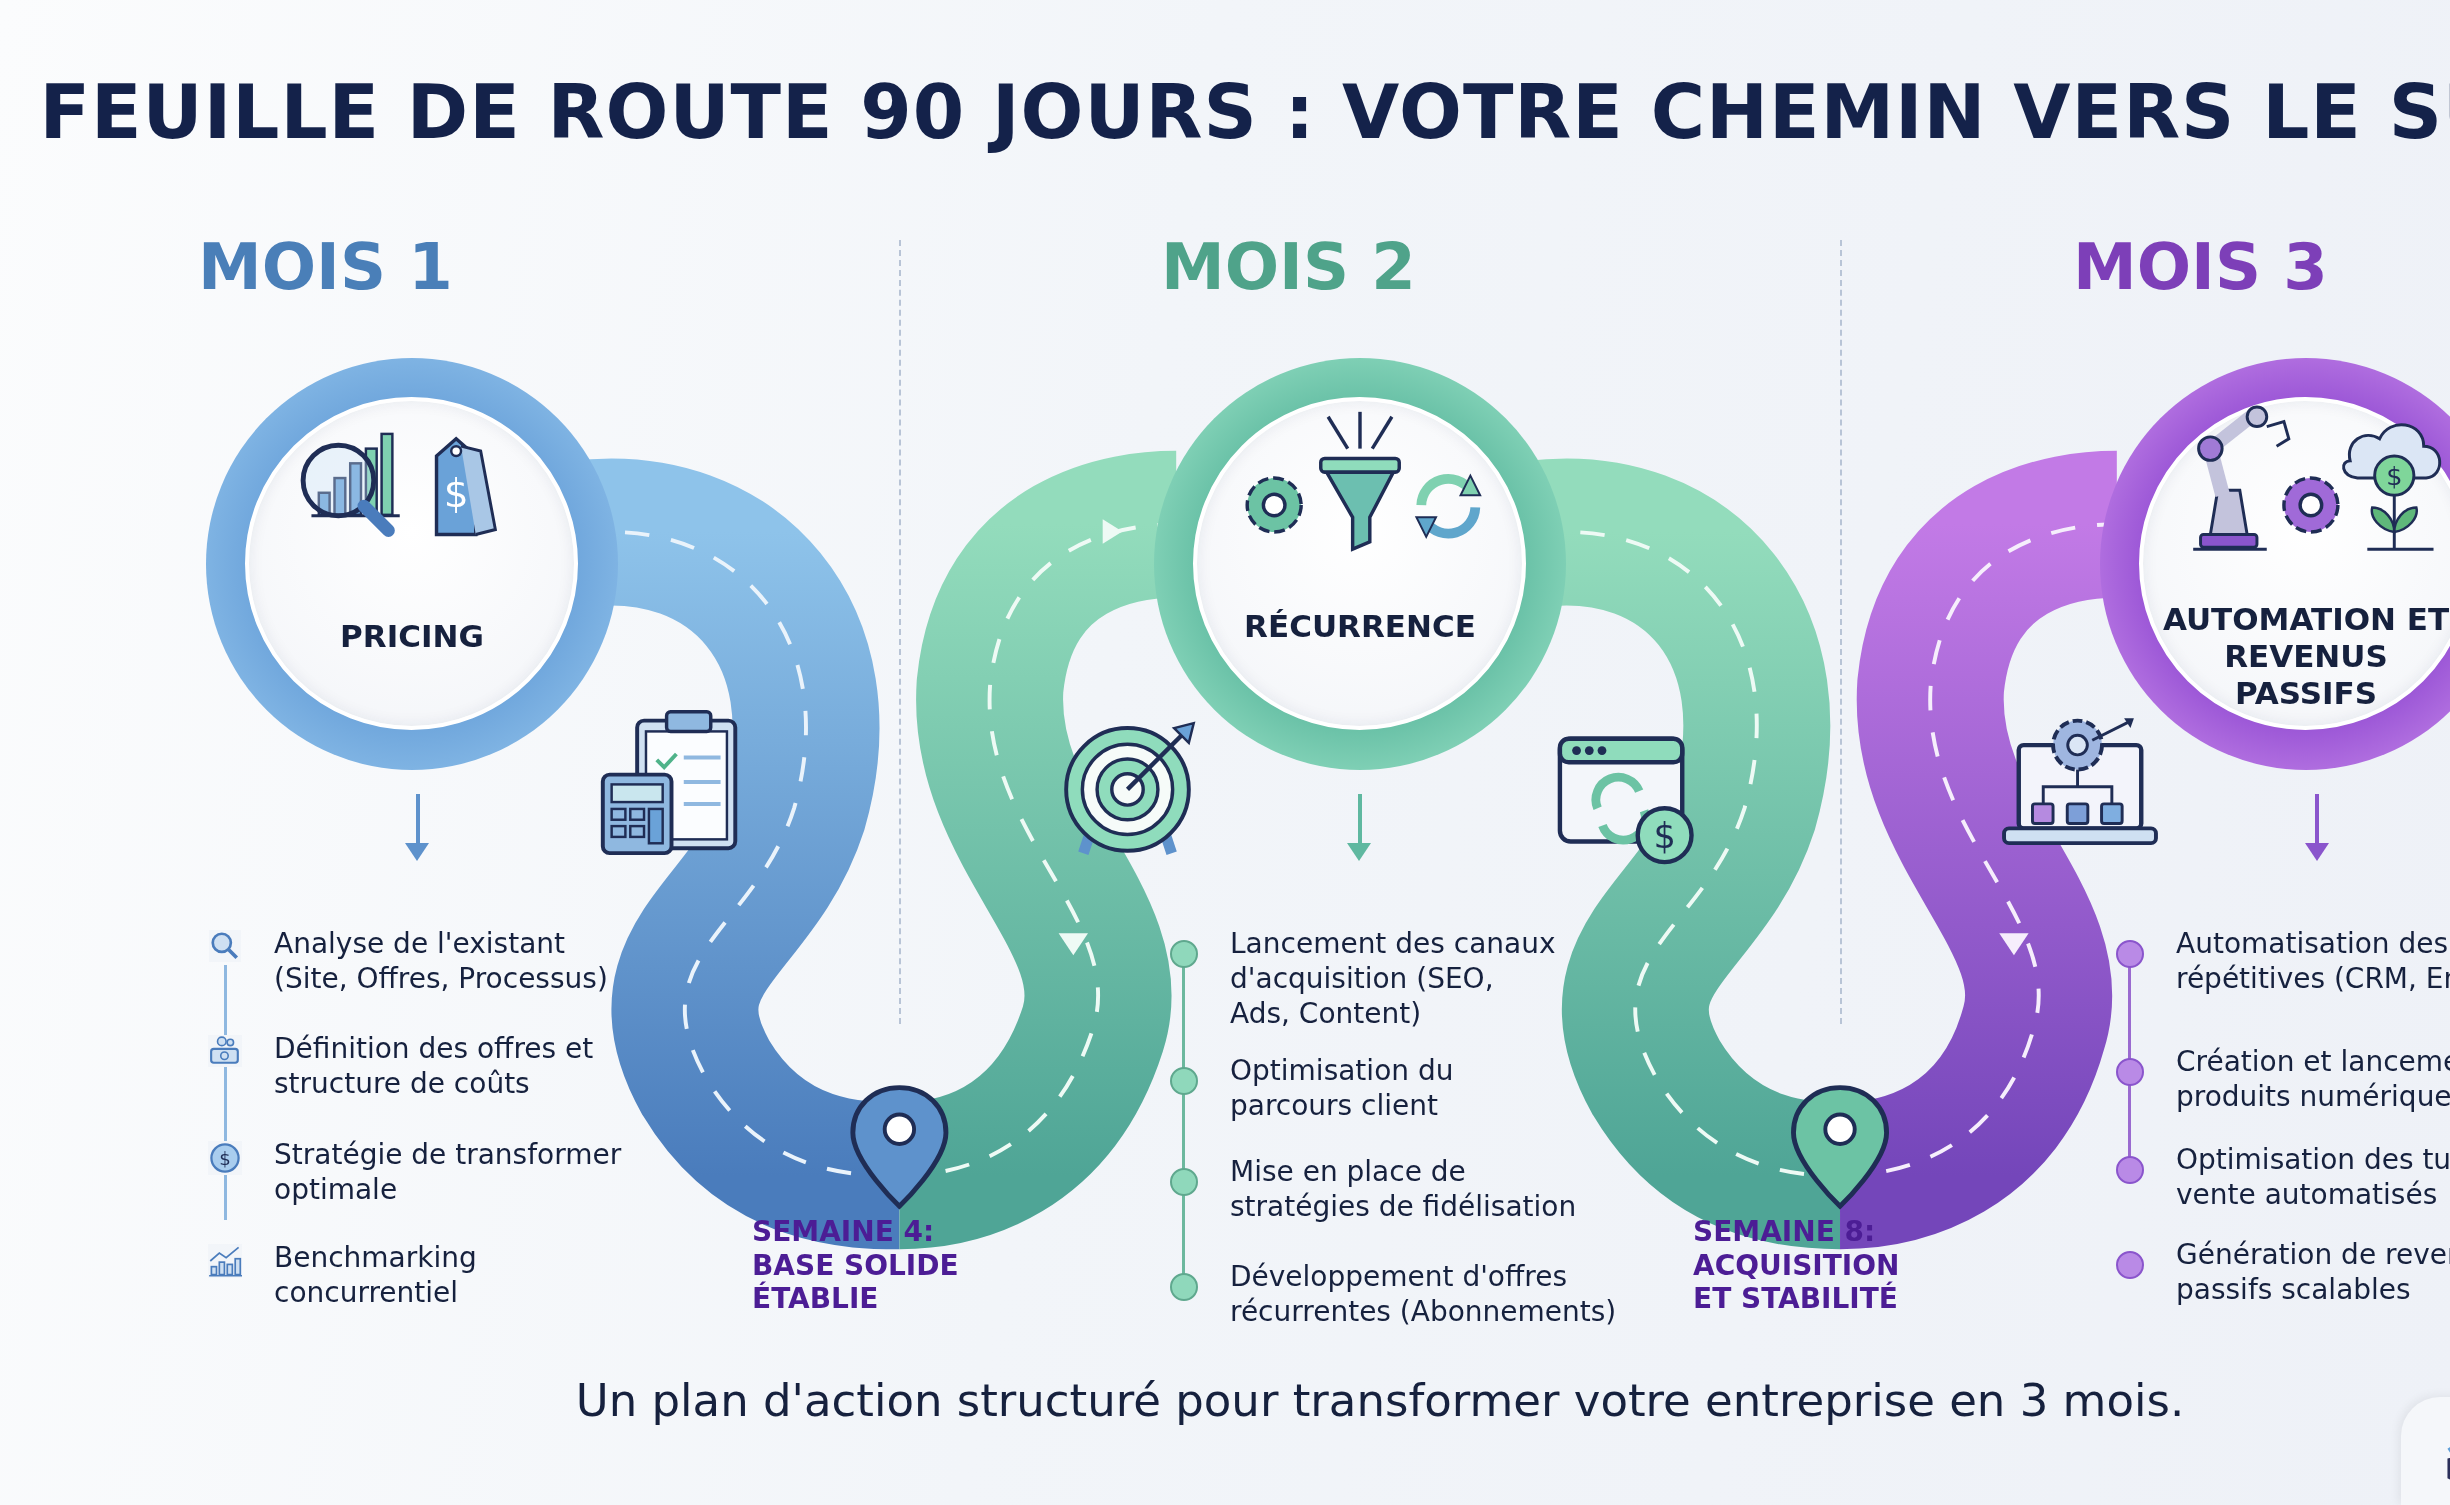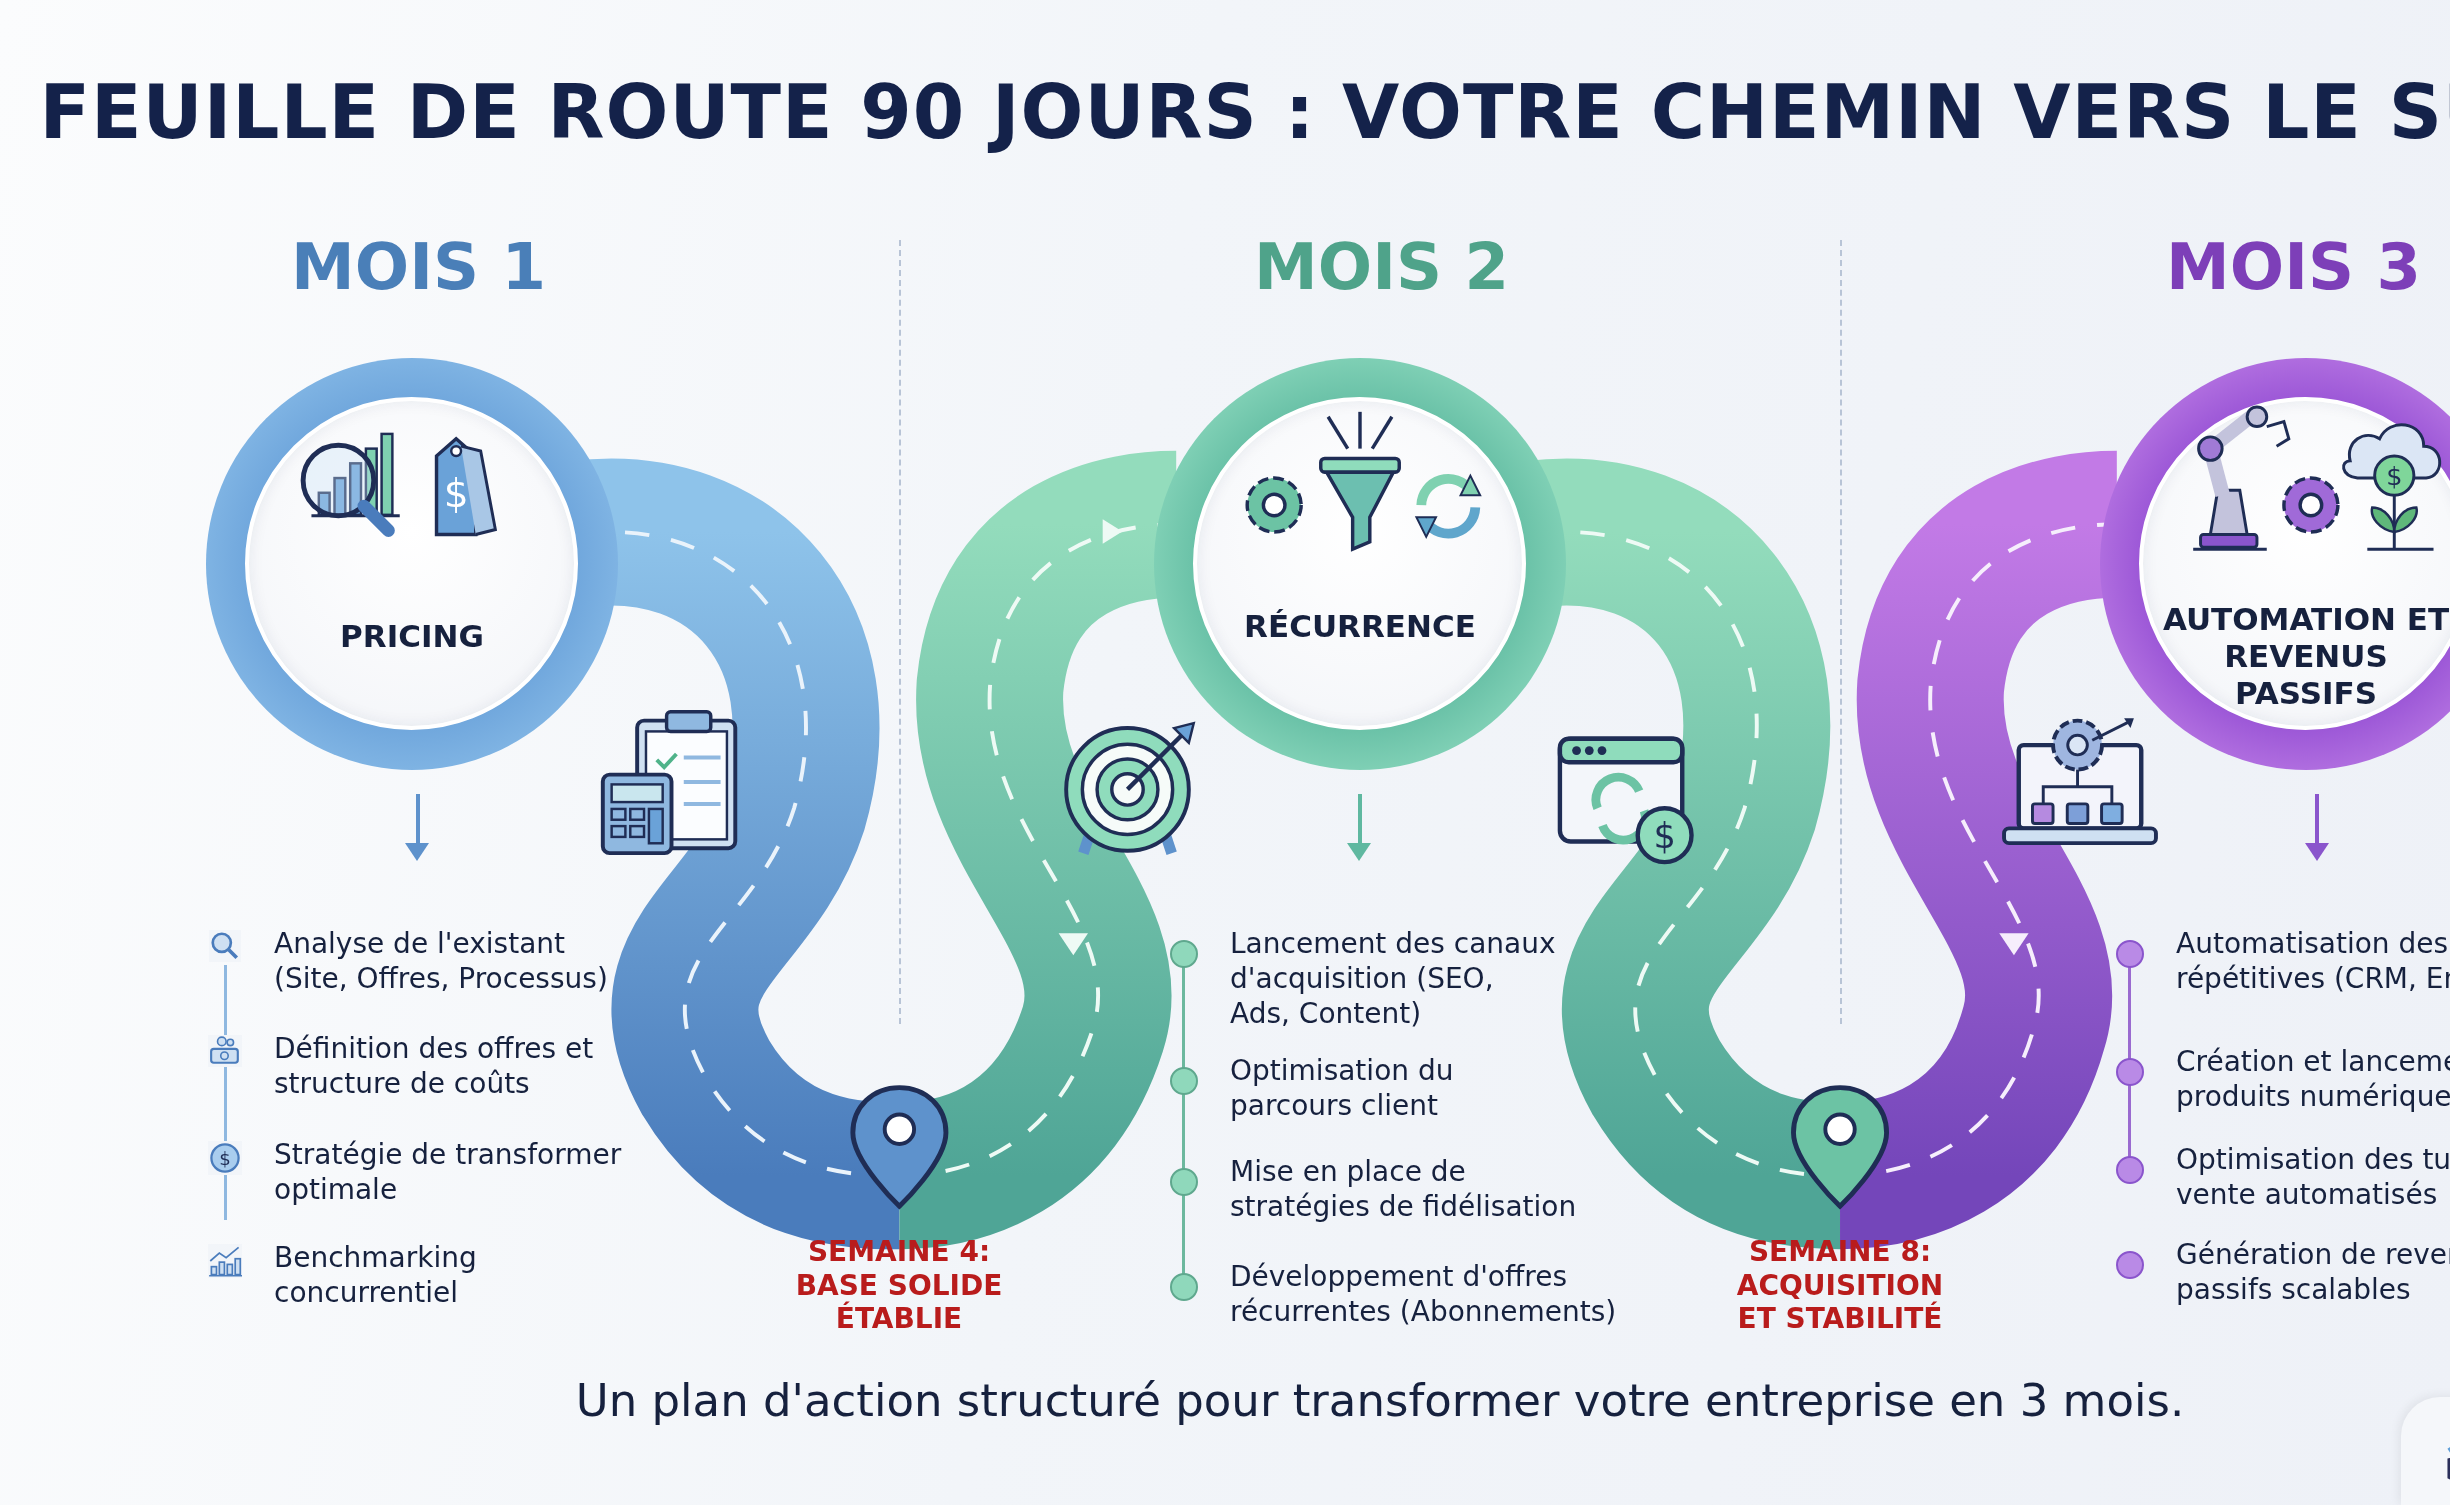--- a/index.html
+++ b/index.html
@@ -8,21 +8,21 @@
     background: linear-gradient(100deg, #fbfcfd 0%, #f2f5f9 45%, #eef1f7 100%);
     font-family: "DejaVu Sans", "Liberation Sans", sans-serif;
     color:#16213e;
   }
   .abs { position:absolute; }
   .title {
     left:0; width:2760px; top:69px; text-align:center;
     font-size:74px; font-weight:bold; letter-spacing:1px; color:#14224a;
   }
   .month {
-    top:230px; font-size:64px; font-weight:bold; text-align:center; width:441px;
+    top:230px; font-size:64px; font-weight:bold; width:441px;
   }
   .divider {
     top:240px; height:784px; width:0; border-left:2.5px dashed #b8c4d6;
   }
   .roads { left:0; top:0; width:2760px; height:1505px; }
   .badge {
     width:412px; height:412px; border-radius:50%;
     box-sizing:border-box;
     display:flex; flex-direction:column; align-items:center; justify-content:flex-start;
   }
@@ -40,21 +40,21 @@
   .arrow-down {
     width:0; height:0; border-left:12.7px solid transparent; border-right:12.7px solid transparent;
   }
   .stem { width:3.9px; }
   .list { font-size:28px; line-height:1.25; color:#16213e;margin-top:44px; }
   .li { position:absolute; left:0; white-space:nowrap; }
   .li-text { position:absolute; }
   .bullet-dot { position:absolute; width:28px; height:28px; border-radius:50%; box-sizing:border-box; border:2.9px solid; }
   .vline { position:absolute; width:3.4px; }
   .milestone {
-    font-size:28px; font-weight:bold; text-align:center; line-height:1.2; color:#b91c1c;margin-top:20px;
+    font-size:28px; font-weight:bold; line-height:1.2; color:#4c1d95;
   }
   .footer-text {
     left:0; width:2760px; top:1374px; text-align:center; font-size:45px; color:#16213e;
   }
   .brand {
     left:2401px; top:1397px; width:359px; height:109px;
     background:#f5f7fa; border-top-left-radius:39px;
     box-shadow: -2.9px -2px 9.8px rgba(0,0,0,0.06);
   }
 </style>

